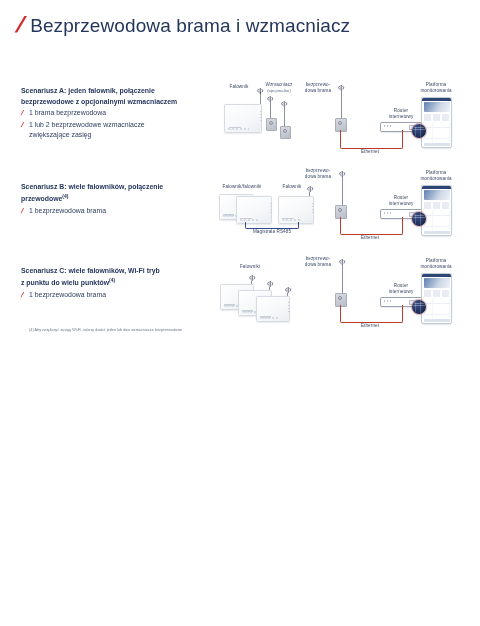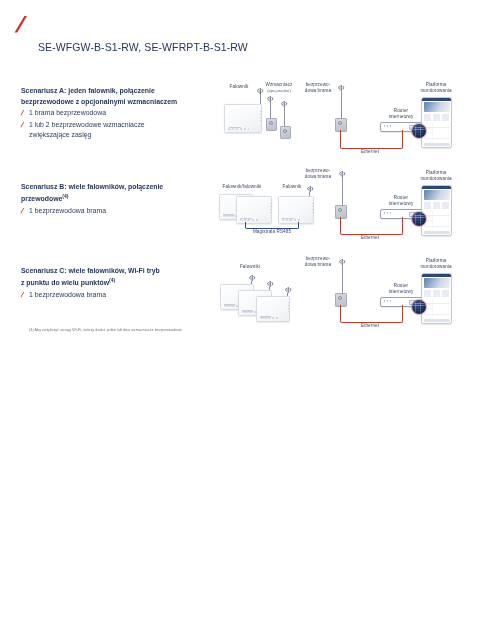--- a/index.html
+++ b/index.html
@@ -93,22 +93,22 @@
   .footnote{position:absolute;left:29px;top:328px;font-size:3.7px;color:#6b7488;letter-spacing:.05px;}
 </style>
 </head>
 <body>
 
 <div class="page">
 
   <div class="header">
     <div class="title-row">
       <span class="slash">/</span>
-    </div>
-    <div class="subtitle">SE-WFGW-B-S1-RW, SE-WFRPT-B-S1-RW</div>
+      <span class="title">Bezprzewodowa brama i wzmacniacz</span>
+    </div>
   </div>
 
   <div class="row row-a">
 
     <div class="txt txt-a">
       <div class="head">Scenariusz A: jeden falownik, połączenie</div>
       <div class="head">bezprzewodowe z opcjonalnymi wzmacniaczem</div>
       <ul class="bullets">
         <li>
           <span class="bslash">/</span>

